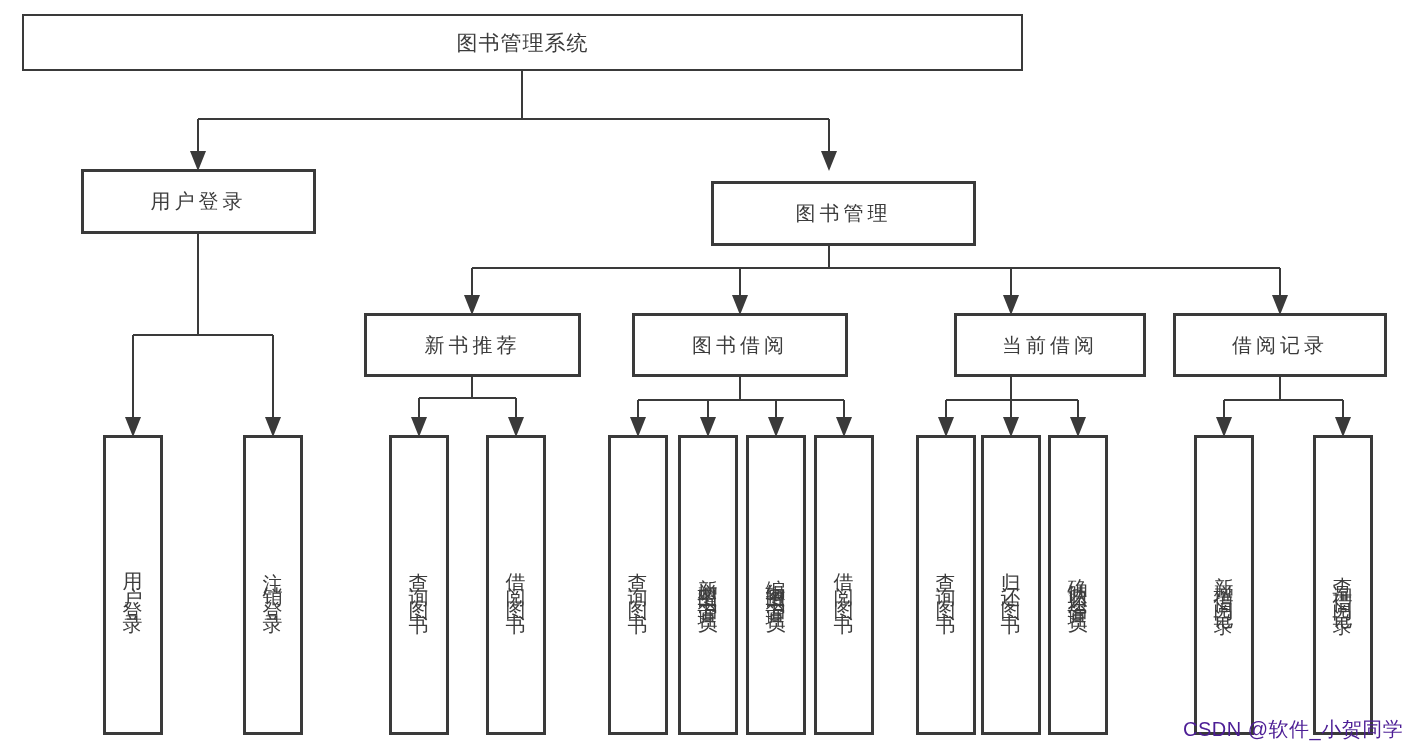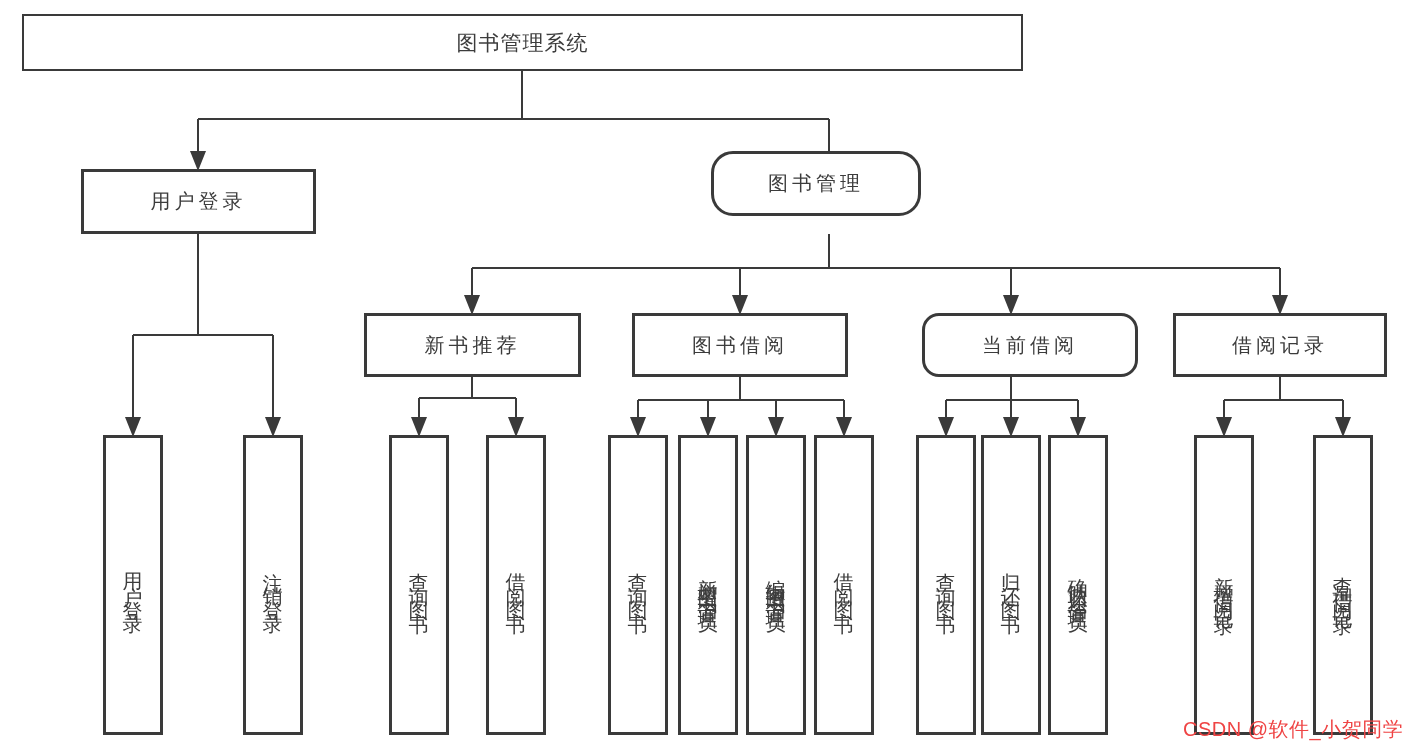--- a/index.html
+++ b/index.html
@@ -32,21 +32,21 @@
     line-height:1;
     font-size:20px;
     color:#3c3c3c;
   }
   .leaf .vtext.mid  { letter-spacing:8px; }
   .leaf .vtext.long { letter-spacing:5px; }
   #watermark {
     position:absolute;
     left:1183px; top:716px;
     font-size:20px;
-    color:#ef4444;
+    color:#4c1d95;
     letter-spacing:0.5px;
     white-space:nowrap;
     z-index:5;
   }
 </style>
 </head>
 <body>
 
 <div id="canvas">
 
@@ -90,31 +90,31 @@
     </g>
   </svg>
 
   <div class="box root" style="left:22px; top:14px; width:1001px; height:57px;">
     <span>图书管理系统</span>
   </div>
 
   <div class="box" style="left:81px; top:169px; width:235px; height:65px;">
     <span>用户登录</span>
   </div>
-  <div class="box" style="left:711px; top:151px; width:210px; height:65px;border-radius:22px;">
+  <div class="box" style="left:711px; top:181px; width:265px; height:65px;">
     <span>图书管理</span>
   </div>
 
   <div class="box" style="left:364px; top:313px; width:217px; height:64px;text-align:center;">
     <span>新书推荐</span>
   </div>
   <div class="box" style="left:632px; top:313px; width:216px; height:64px;">
     <span>图书借阅</span>
   </div>
-  <div class="box" style="left:922px; top:313px; width:216px; height:64px;border-radius:17px;">
+  <div class="box" style="left:954px; top:313px; width:192px; height:64px;">
     <span>当前借阅</span>
   </div>
   <div class="box" style="left:1173px; top:313px; width:214px; height:64px;">
     <span>借阅记录</span>
   </div>
 
   <div class="box leaf" style="left:103px; top:435px; width:60px; height:300px;">
     <span class="vtext">用户登录</span>
   </div>
   <div class="box leaf" style="left:243px; top:435px; width:60px; height:300px;">

